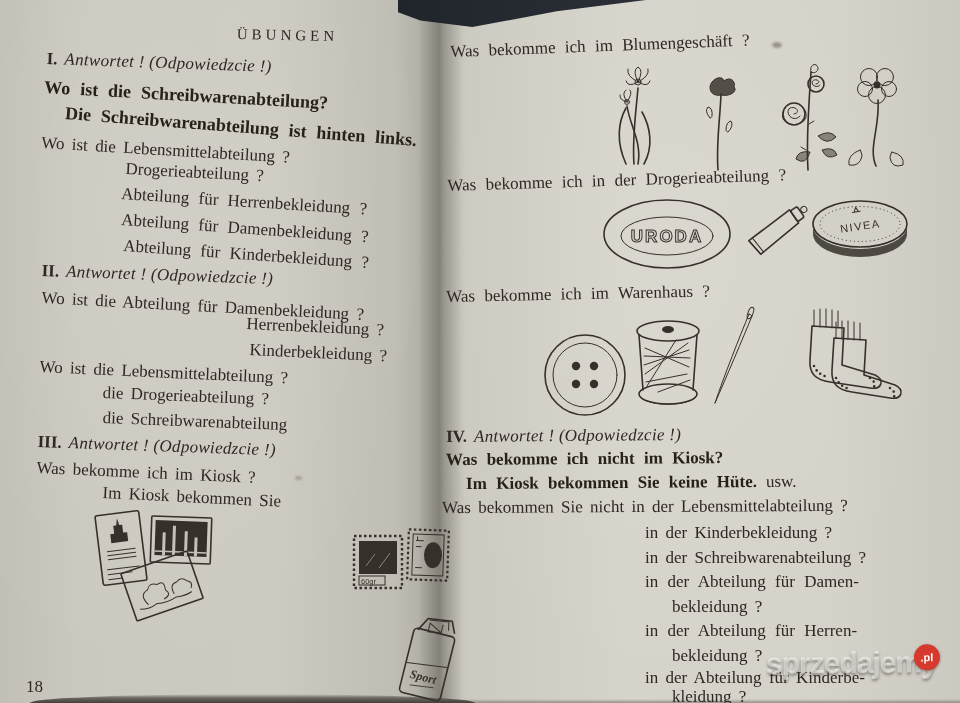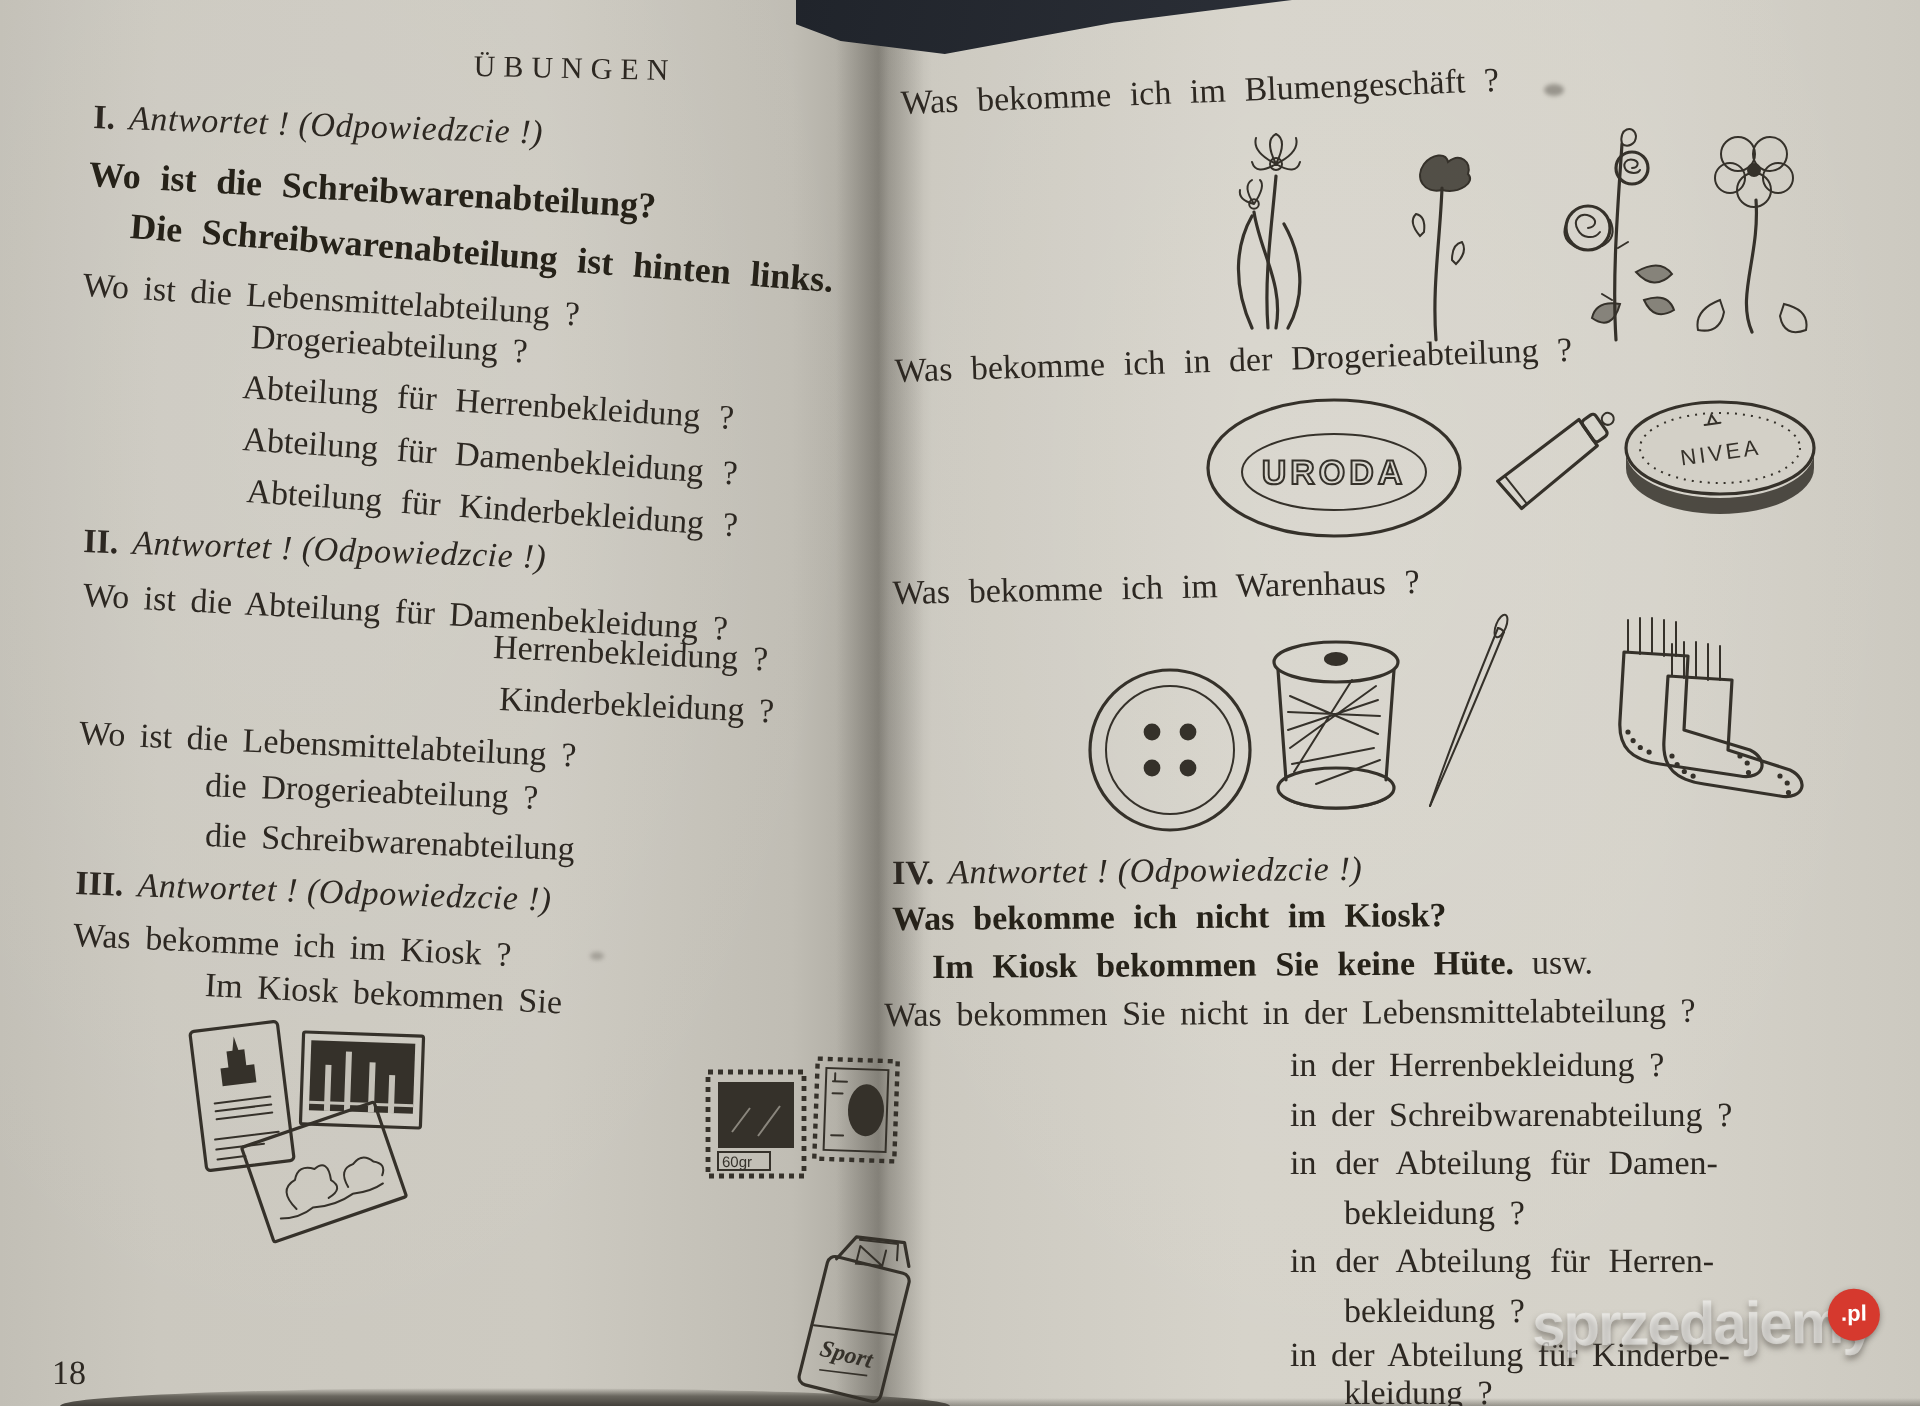--- a/index.html
+++ b/index.html
@@ -138,21 +138,21 @@
   <div class="ln ws" style="left:450px;top:42px;transform:rotate(-2.2deg)">Was bekomme ich im Blumengeschäft ?</div>
   <div class="ln ws" style="left:447px;top:176px;transform:rotate(-1.8deg)">Was bekomme ich in der Drogerieabteilung ?</div>
   <div class="ln ws" style="left:446px;top:287px;transform:rotate(-1.2deg)">Was bekomme ich im Warenhaus ?</div>
 
   <div class="ln" style="left:446px;top:427px;transform:rotate(-.5deg)"><span class="num">IV.</span><span class="instr">Antwortet ! (Odpowiedzcie !)</span></div>
 
   <div class="ln b ws" style="left:446px;top:450px;transform:rotate(-.4deg)">Was bekomme ich nicht im Kiosk?</div>
   <div class="ln" style="left:466px;top:474px;transform:rotate(-.4deg)"><span class="b ws">Im Kiosk bekommen Sie keine Hüte.</span><span class="sfx">usw.</span></div>
 
   <div class="ln ws2" style="left:442px;top:498px;transform:rotate(-.3deg)">Was bekommen Sie nicht in der Lebensmittelabteilung ?</div>
-  <div class="ln ws2" style="left:645px;top:523px;">in der Herrenbekleidung ?</div>
+  <div class="ln ws2" style="left:645px;top:523px;">in der Kinderbekleidung ?</div>
   <div class="ln ws2" style="left:645px;top:548px;">in der Schreibwarenabteilung ?</div>
   <div class="ln ws" style="left:645px;top:572px;">in der Abteilung für Damen-</div>
   <div class="ln ws2" style="left:672px;top:597px;">bekleidung ?</div>
   <div class="ln ws" style="left:645px;top:621px;">in der Abteilung für Herren-</div>
   <div class="ln ws2" style="left:672px;top:646px;">bekleidung ?</div>
   <div class="ln ws2" style="left:645px;top:668px;">in der Abteilung für Kinderbe-</div>
   <div class="ln ws2" style="left:672px;top:687px;">kleidung ?</div>
 
   <svg class="ill" style="left:600px;top:66px;" width="66" height="100" viewBox="0 0 66 100">
     <path class="s" d="M34,98 C32,72 36,46 38,22"></path>

